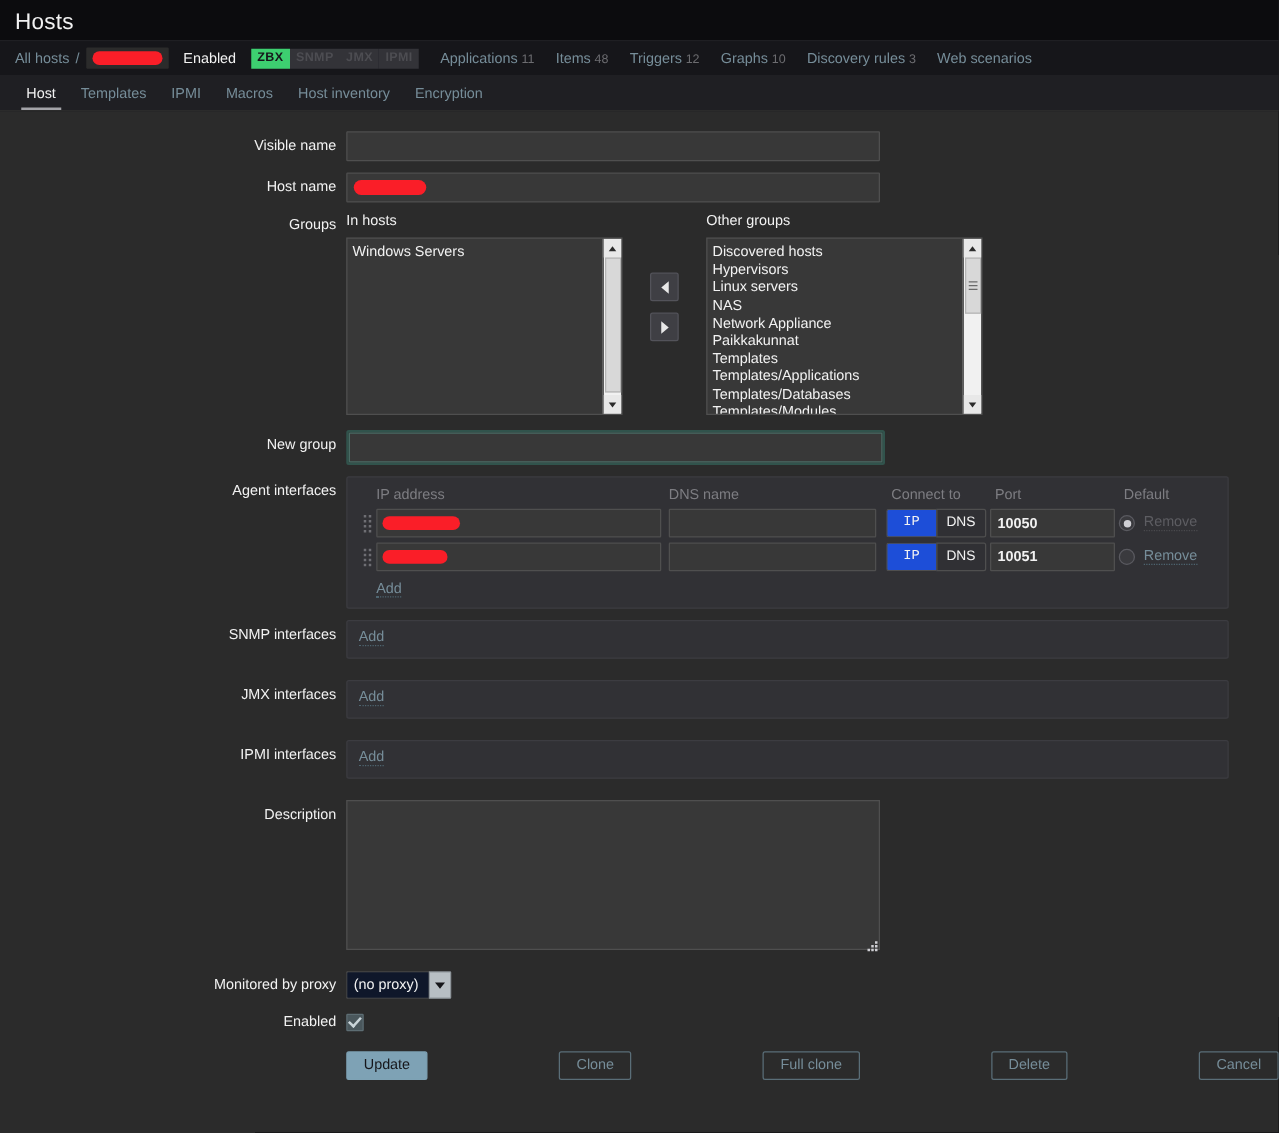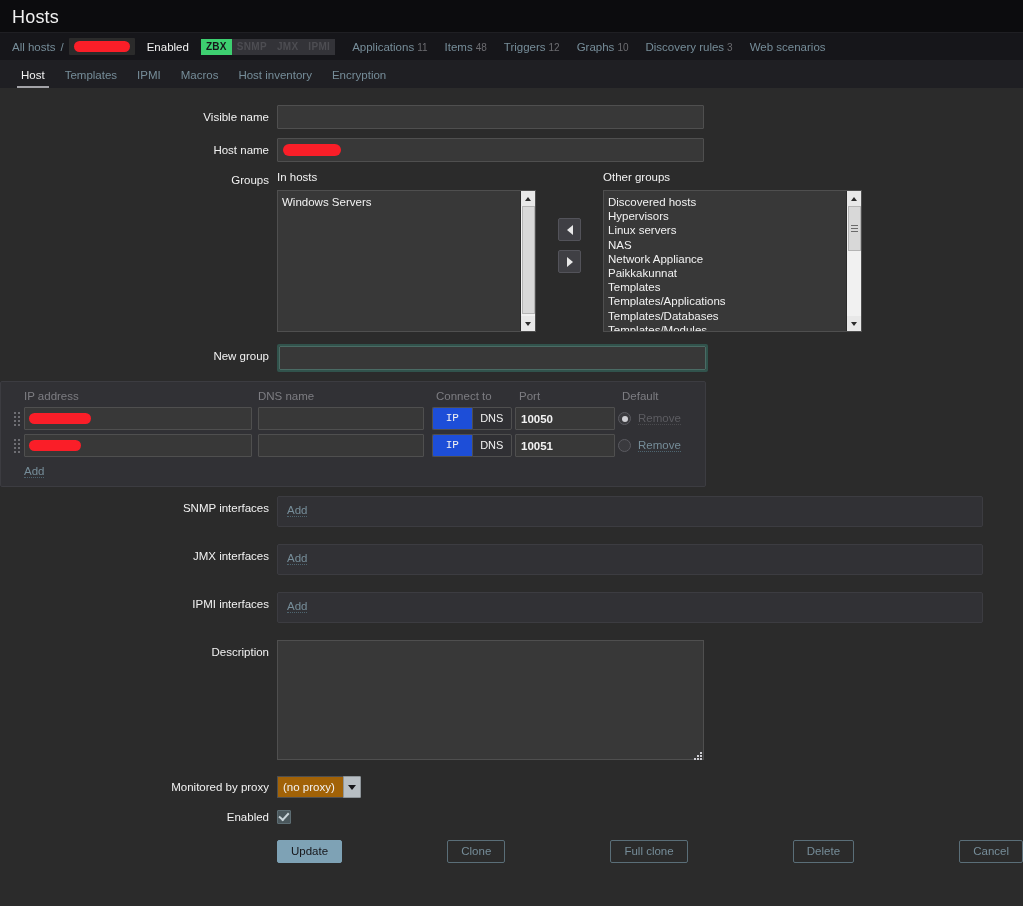--- a/index.html
+++ b/index.html
@@ -125,21 +125,21 @@
     padding: 0;
     line-height: 0;
   }
   .newgroup-wrap input.txt { width: 427px; border-color: #4a6b64; }
 
   
   .groups-area { display: flex; align-items: flex-start; }
   .group-col { }
   .group-head { color: #f2f2f2; font-size: 11.5px; margin-bottom: 5px; height: 14px; }
   .listbox {
-    width: 259px;
+    width: 221px;
     height: 142px;
     background: #383838;
     border: 1px solid #4f4f4f;
     display: flex;
     overflow: hidden;
   }
   .listbox .opts {
     flex: 1;
     padding: 4px 0 0 4px;
     overflow: hidden;
@@ -301,21 +301,21 @@
     width: 9px; height: 9px;
     pointer-events: none;
   }
   .resize-grip b {
     position: absolute; width: 2px; height: 2px; background: #cfcfd4;
   }
 
   
   .sel-wrap { display: inline-flex; align-items: stretch; }
   .sel-val {
-    background: #a16207;
+    background: #0f172a;
     border: 1px solid #4f4f4f;
     border-right: none;
     height: 22px;
     line-height: 20px;
     padding: 0 8px 0 5px;
     font-size: 11.5px;
     color: #f2f2f2;
     border-radius: 1px 0 0 1px;
   }
   .sel-btn {
@@ -491,20 +491,21 @@
     <div class="row">
       <div class="lbl">New group</div>
       <div class="fld">
         <span class="newgroup-wrap">
           <input class="txt" value="" placeholder="" style="">
         </span>
       </div>
     </div>
 
     <div class="row">
+      <div class="lbl">Agent interfaces</div>
       <div class="fld">
         <div class="iface-panel">
 
           <div class="iface-head">
             <span class="c-drag"></span>
             <span class="c-ip">IP address</span>
             <span class="c-dns">DNS name</span>
             <span class="c-conn">Connect to</span>
             <span class="c-port">Port</span>
             <span class="c-def">Default</span>

